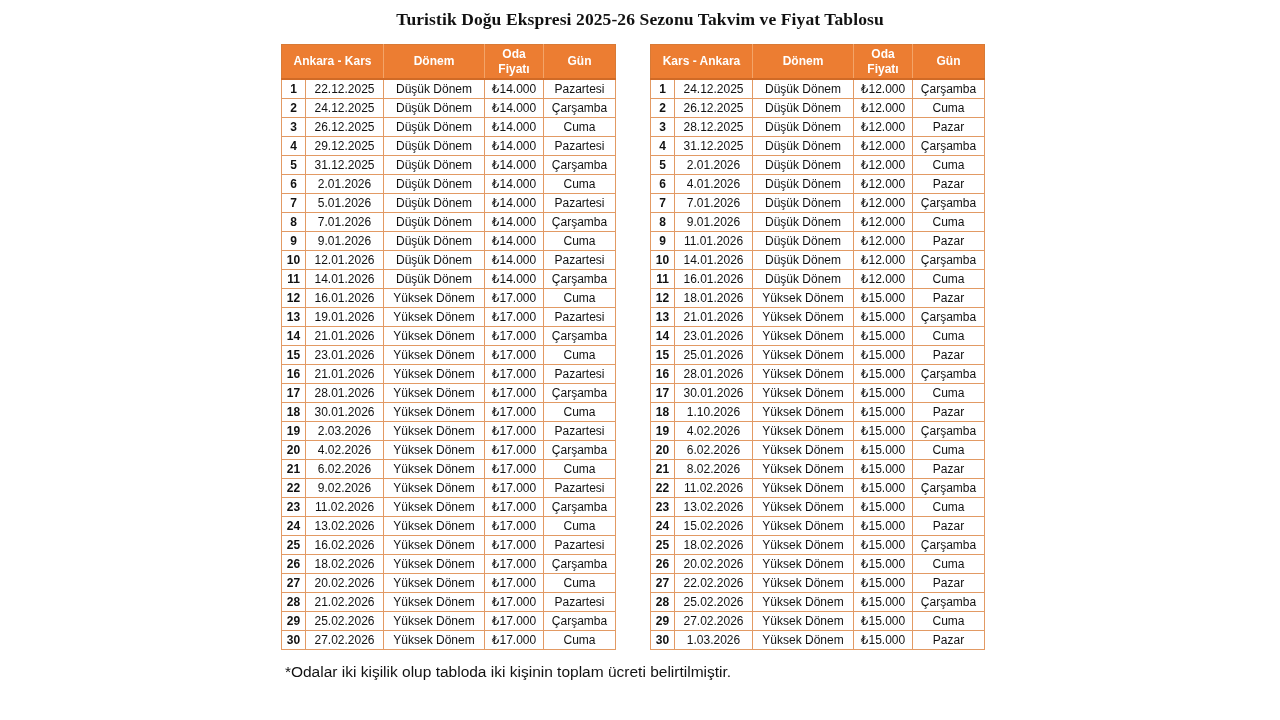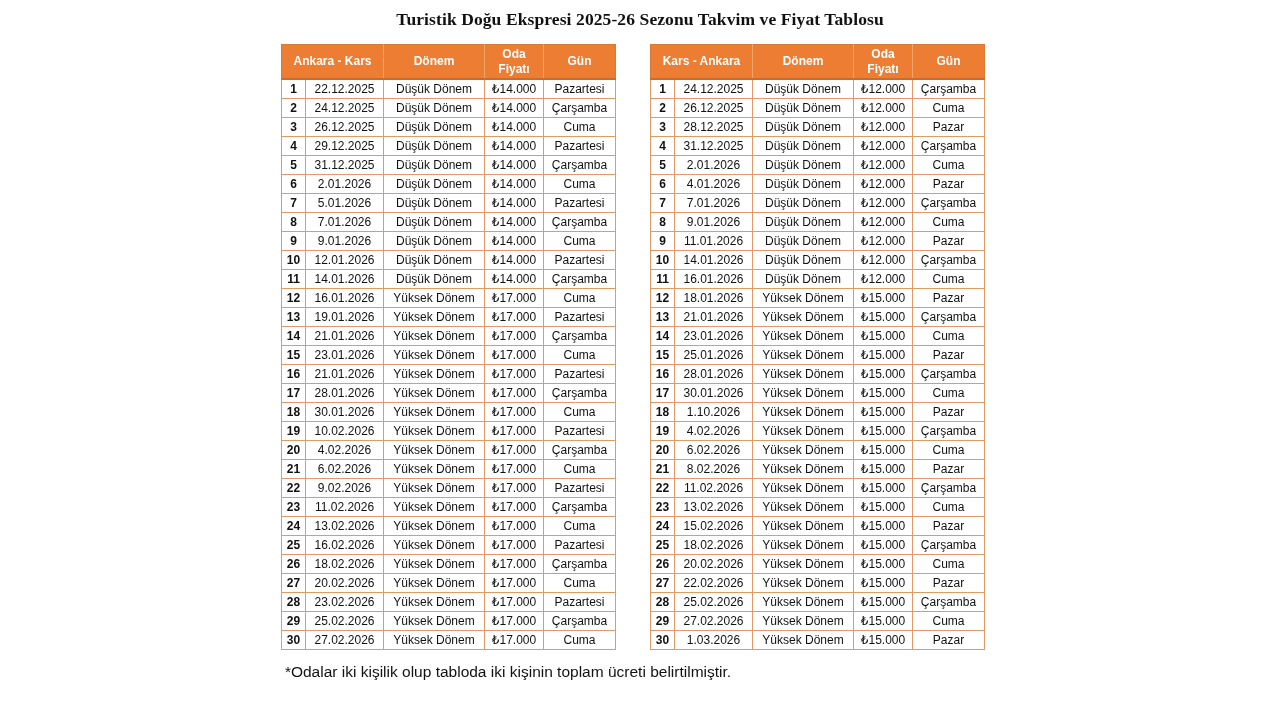--- a/index.html
+++ b/index.html
@@ -182,21 +182,21 @@
       </tr>
       <tr>
         <td class="num">18</td>
         <td>30.01.2026</td>
         <td>Yüksek Dönem</td>
         <td>₺17.000</td>
         <td>Cuma</td>
       </tr>
       <tr>
         <td class="num">19</td>
-        <td>10.02.2026</td>
+        <td>2.03.2026</td>
         <td>Yüksek Dönem</td>
         <td>₺17.000</td>
         <td>Pazartesi</td>
       </tr>
       <tr>
         <td class="num">20</td>
         <td>4.02.2026</td>
         <td>Yüksek Dönem</td>
         <td>₺17.000</td>
         <td>Çarşamba</td>
@@ -245,21 +245,21 @@
       </tr>
       <tr>
         <td class="num">27</td>
         <td>20.02.2026</td>
         <td>Yüksek Dönem</td>
         <td>₺17.000</td>
         <td>Cuma</td>
       </tr>
       <tr>
         <td class="num">28</td>
-        <td>23.02.2026</td>
+        <td>21.02.2026</td>
         <td>Yüksek Dönem</td>
         <td>₺17.000</td>
         <td>Pazartesi</td>
       </tr>
       <tr>
         <td class="num">29</td>
         <td>25.02.2026</td>
         <td>Yüksek Dönem</td>
         <td>₺17.000</td>
         <td>Çarşamba</td>

